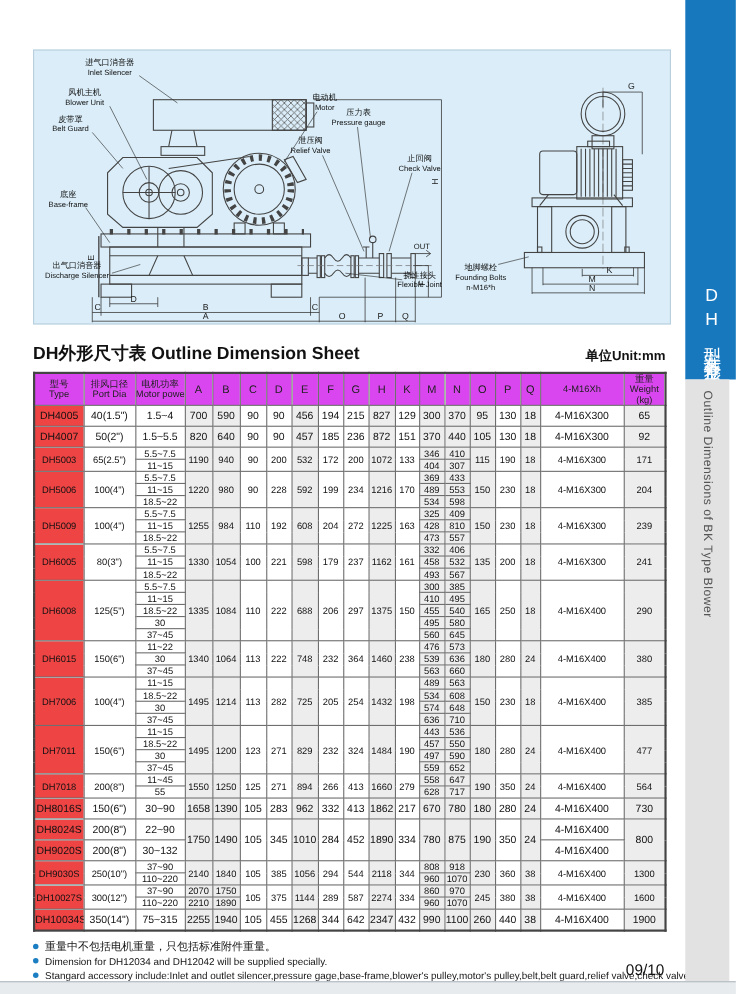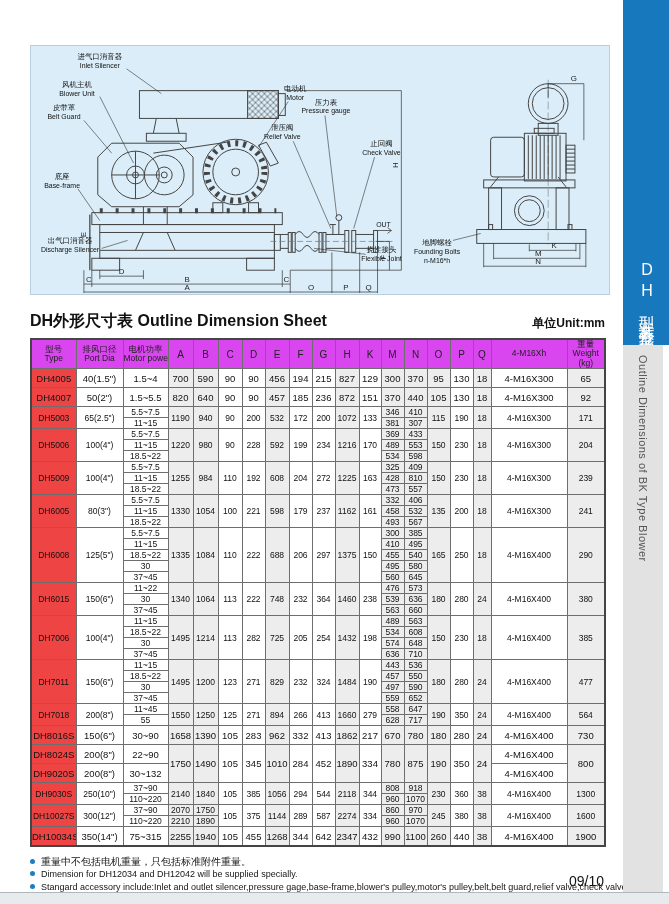--- a/index.html
+++ b/index.html
@@ -383,21 +383,21 @@
           <td>346</td>
           <td>410</td>
           <td rowspan="2">115</td>
           <td rowspan="2">190</td>
           <td rowspan="2">18</td>
           <td rowspan="2">4-M16X300</td>
           <td rowspan="2">171</td>
         </tr>
         <tr class="sub">
           <td>11~15</td>
-          <td>381</td>
+          <td>404</td>
           <td>307</td>
         </tr>
         <tr class="sub">
           <td rowspan="3" class="type">DH5006</td>
           <td rowspan="3">100(4")</td>
           <td>5.5~7.5</td>
           <td rowspan="3">1220</td>
           <td rowspan="3">980</td>
           <td rowspan="3">90</td>
           <td rowspan="3">228</td>

